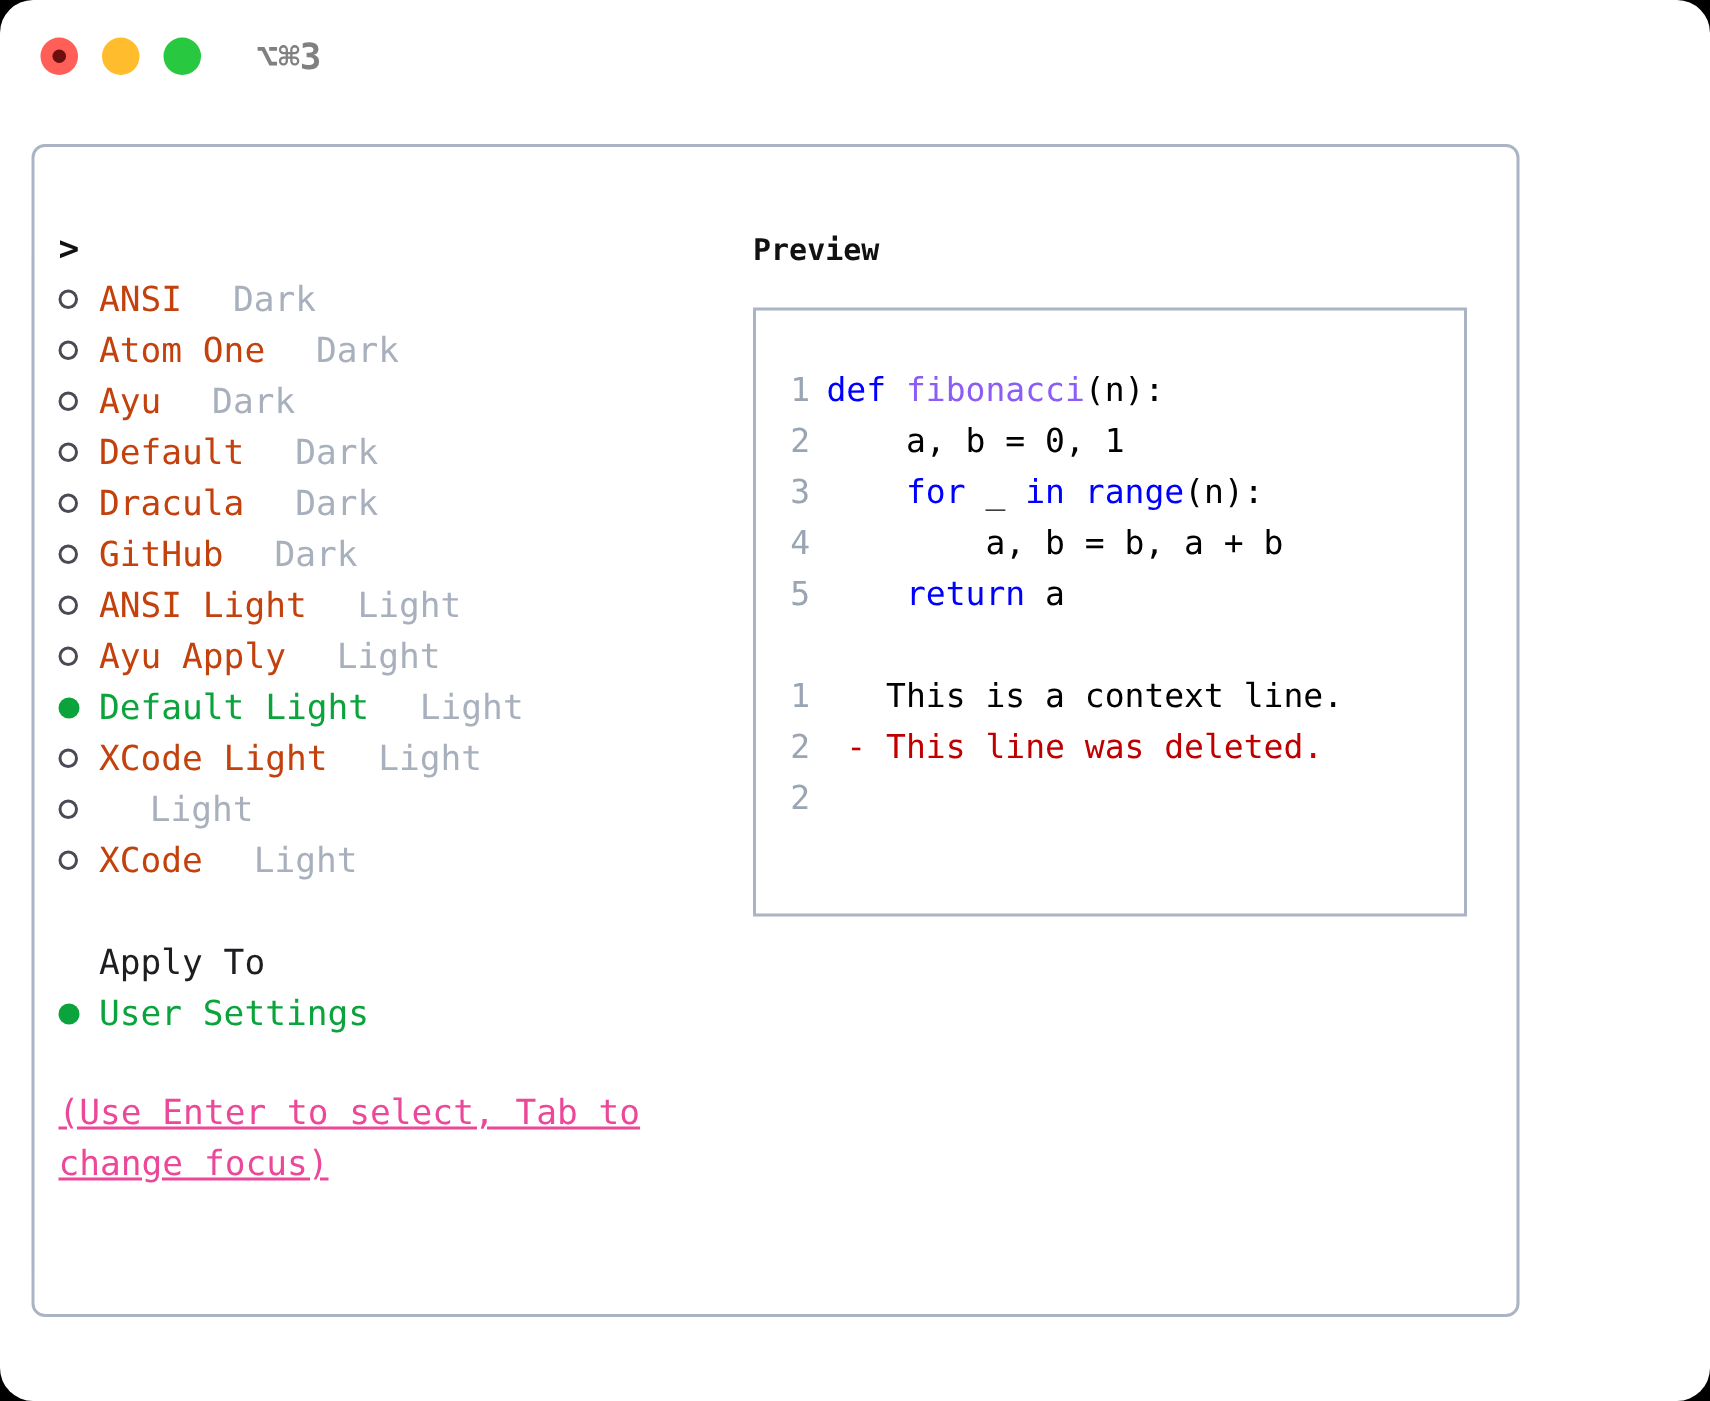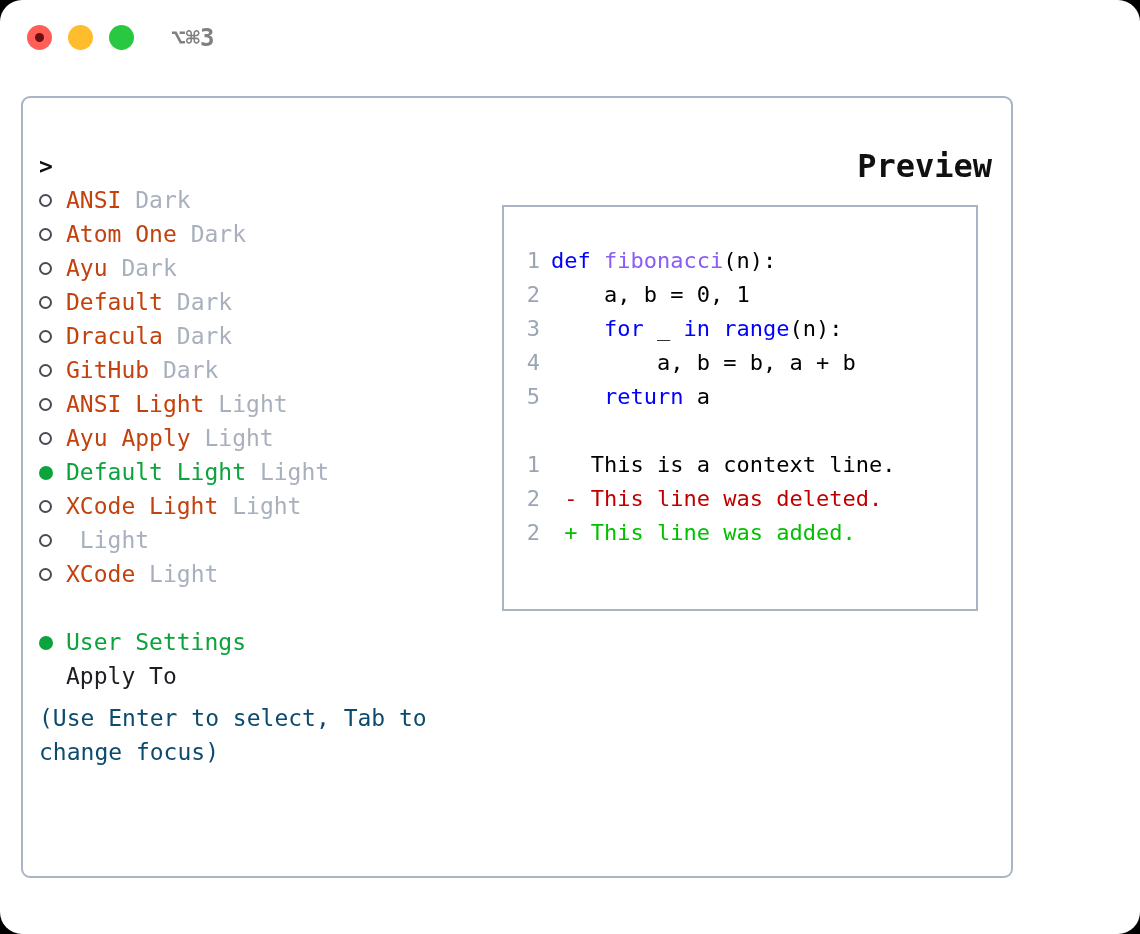--- a/index.html
+++ b/index.html
@@ -131,50 +131,50 @@
 
   .header-row {
     font-weight: bold;
     color: #111111;
     font-size: 24px;
   }
   .header-row .marker { font-weight: bold; color:#111111; }
 
   .theme-name { color: #c2410c; }
   .theme-name.selected { color: #0ba33c; }
-  .theme-kind { color: #a8b0bd; }
+  .theme-kind { color: #a8b0bd; margin-left: 20px; }
 
   .spacer-row { height: 34px; }
 
   .section-label {
     color: #1d1d22;
     font-size: 23px;
   }
 
   .hint {
-    margin-top: 8px;
-    color: #0c4a6e;
+    margin-top: 32px;
+    color: #ec4899;
     font-size: 23px;
     line-height: 34px;
     width: 400px;
+    text-decoration: underline;
   }
 
   
   .right-col {
     position: absolute;
     left: 479px;
     top: 51px;
     width: 490px;
   }
   .preview-title {
-    font-size: 32px;
+    font-size: 20px;
     font-weight: bold;
     color: #111111;
     line-height: 34px;
-    text-align: right;
   }
   .code-box {
     margin-top: 22px;
     width: 476px;
     height: 406px;
     border: 2px solid #aab4c4;
     box-sizing: border-box;
     background: #ffffff;
     position: relative;
   }
@@ -299,29 +299,29 @@
 
       <div class="row">
         <span class="marker-dot"><span class="dot-outline"></span></span>
         <span class="theme-name">XCode</span>
         <span class="theme-kind"> <span>Light</span></span>
       </div>
 
       <div class="spacer-row"></div>
 
       <div class="row">
+        <span class="marker-dot"></span>
+        <span class="section-label">Apply To</span>
+      </div>
+
+      <div class="row">
         <span class="marker-dot"><span class="dot-filled"></span></span>
         <span class="theme-name selected">User Settings</span>
       </div>
 
-      <div class="row">
-        <span class="marker-dot"></span>
-        <span class="section-label">Apply To</span>
-      </div>
-
 
       <div class="hint">(Use Enter to select, Tab to change focus)</div>
     </div>
 
     <div class="right-col">
       <div class="preview-title">Preview</div>
 
       <div class="code-box">
         <div class="code-inner">
 
@@ -357,21 +357,20 @@
             <span class="code-text"><span class="tok-ctx">   This is a context line.</span></span>
           </div>
 
           <div class="code-line">
             <span class="gutter">2</span>
             <span class="code-text"><span class="tok-del"> - This line was deleted.</span></span>
           </div>
 
           <div class="code-line">
             <span class="gutter">2</span>
-            <span class="code-text"><span class="tok-add"> + This line was added.</span></span>
           </div>
 
         </div>
       </div>
     </div>
 
   </div>
 </div>
 
 </body></html>

